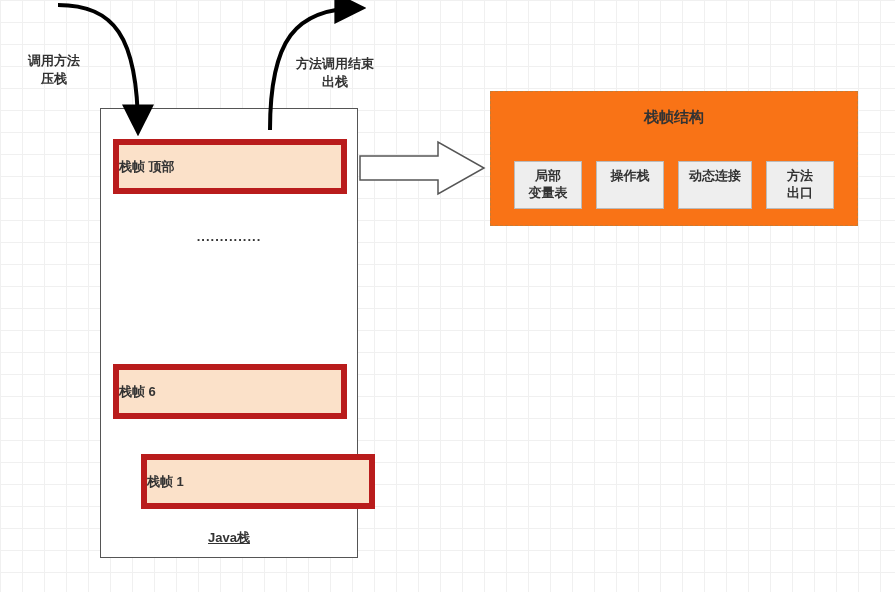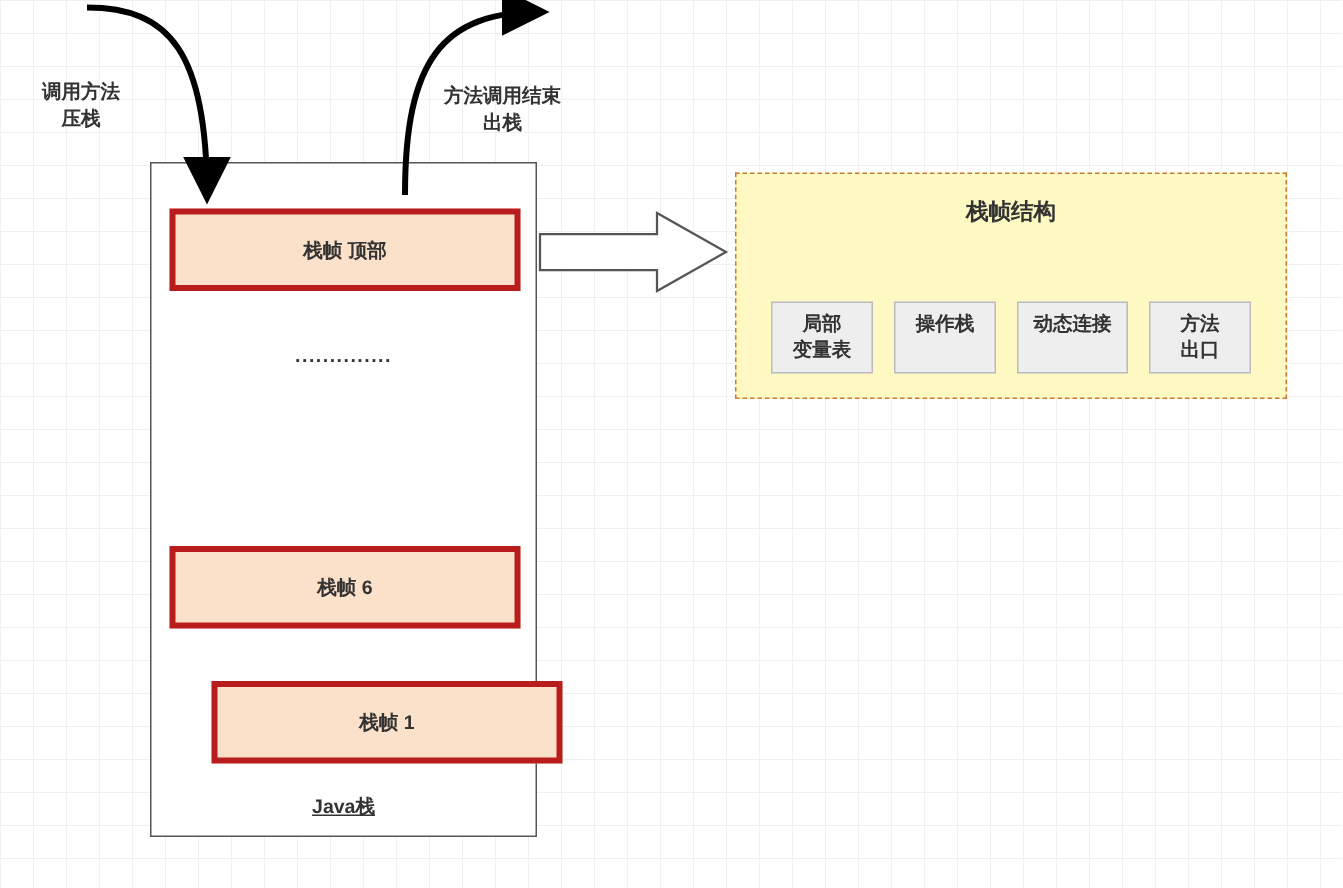--- a/index.html
+++ b/index.html
@@ -35,25 +35,24 @@
     height: 450px;
     border: 1px solid #555;
     background: #fff;
     box-sizing: border-box;
   }
   .frame {
     position: absolute;
     left: 12px;
     width: 234px;
     height: 55px;
-    border: 4px solid #b91c1c;
+    border: 6px solid #b91c1c;
     background: #fbe1c9;
     display: flex;
     align-items: center;
-    justify-content: center;
     font-weight: bold;
     box-sizing: border-box;
   }
   .stack-label {
     position: absolute;
     left: 0; right: 0;
     bottom: 10px;
     text-align: center;
     font-weight: bold;
     text-decoration: underline;
@@ -79,24 +78,24 @@
     left: 358px;
     top: 140px;
     width: 120px;
     height: 56px;
   }
   .big-arrow svg { display:block; }
 
   
   .struct-box {
     left: 490px;
-    top: 115px;
+    top: 91px;
     width: 368px;
-    height: 151px;
-    background: #fef9c3;
+    height: 135px;
+    background: #f97316;
     border: 1px dashed #c97b33;
     box-sizing: border-box;
   }
   .struct-title {
     position: absolute;
     left: 0; right: 0;
     top: 16px;
     text-align: center;
     font-weight: bold;
     font-size: 15px;

